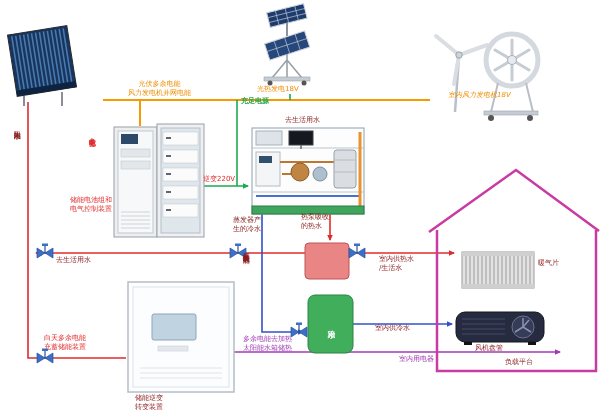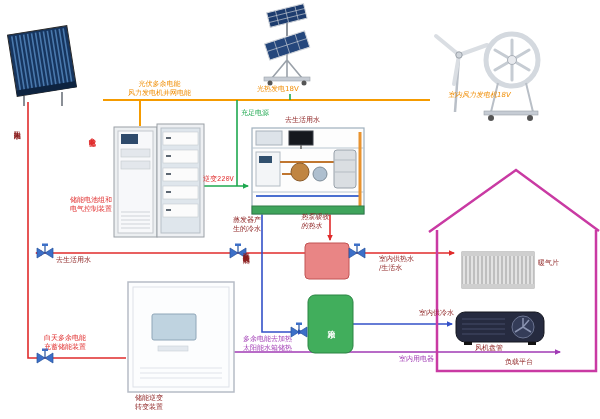--- a/index.html
+++ b/index.html
@@ -1,21 +1,21 @@
 <!DOCTYPE html>
 <html><head>
 <meta charset="utf-8">
 <style>
   html,body{margin:0;padding:0;background:#fff;}
   .screen{position:relative;width:600px;height:419px;background:#ffffff;overflow:hidden;
           font-family:"DejaVu Sans","Liberation Sans",sans-serif;}
   svg{position:absolute;left:0;top:0;}
   .lbl{position:absolute;font-size:7px;line-height:1.25;white-space:pre-line;pointer-events:none;}
   .orange{color:#f08c00;}
-  .red{color:#e02b2b;font-family:Liberation Mono, monospace;}
+  .red{color:#e02b2b;}
   .darkred{color:#8b1d1d;}
   .green{color:#1ea84f;}
   .purple{color:#a03ab4;}
   .white{color:#ffffff;}
   .center{text-align:center;}
   .vert{writing-mode:vertical-rl;letter-spacing:0.5px;white-space:normal;}
   .tank-hot{left:305px;top:243px;width:44px;height:36px;display:flex;align-items:center;justify-content:center;font-size:8px;}
   .tank-cold{left:308px;top:295px;width:45px;height:58px;display:flex;align-items:center;justify-content:center;writing-mode:vertical-rl;font-size:8px;}
   #lines path{fill:none;}
 </style>
@@ -174,36 +174,36 @@
   <use href="#valve-shape" transform="translate(238,253)"></use>
   <use href="#valve-shape" transform="translate(357,253)"></use>
   <use href="#valve-shape" transform="translate(299,332)"></use>
   <use href="#valve-shape" transform="translate(45,358)"></use>
 </svg>
 
 <div class="lbl orange center" style="left:128px;top:80px;">光伏多余电能
 风力发电机并网电能</div>
 <div class="lbl orange" style="left:257px;top:85px;">光热发电18V</div>
 <div class="lbl orange" style="left:448px;top:91px;font-style:italic;">室内风力发电机18V</div>
-<div class="lbl green" style="left:241px;top:109px;">充足电源</div>
+<div class="lbl green" style="left:241px;top:97px;font-weight:bold;">充足电源</div>
 <div class="lbl darkred" style="left:285px;top:116px;">去生活用水</div>
 <div class="lbl red" style="left:203px;top:175px;">逆变220V</div>
 <div class="lbl darkred" style="left:233px;top:216px;">蒸发器产
 生的冷水</div>
-<div class="lbl darkred" style="left:301px;top:213px;font-style:italic;">热泵吸收
+<div class="lbl darkred" style="left:301px;top:213px;">热泵吸收
 的热水</div>
 <div class="lbl darkred" style="left:379px;top:255px;">室内供热水
 /生活水</div>
 <div class="lbl darkred" style="left:56px;top:256px;">去生活用水</div>
 <div class="lbl darkred vert" style="left:12px;top:125px;">太阳能热水</div>
 <div class="lbl red center" style="left:70px;top:196px;">储能电池组和
 电气控制装置</div>
 <div class="lbl red vert" style="left:87px;top:132px;">多余电能充蓄</div>
 <div class="lbl white tank-cold">冷水箱</div>
-<div class="lbl darkred" style="left:375px;top:309px;margin-left:44px;">室内供冷水</div>
+<div class="lbl darkred" style="left:375px;top:324px;">室内供冷水</div>
 <div class="lbl darkred vert" style="left:241px;top:247px;">水泵运转的装置散热</div>
 <div class="lbl red" style="left:44px;top:334px;">白天多余电能
 充蓄储能装置</div>
 <div class="lbl darkred" style="left:135px;top:394px;">储能逆变
 转变装置</div>
 <div class="lbl purple" style="left:243px;top:335px;">多余电能去加热
 太阳能水箱储热</div>
 <div class="lbl purple" style="left:399px;top:355px;">室内用电器</div>
 <div class="lbl darkred" style="left:505px;top:358px;">负载平台</div>
 <div class="lbl darkred" style="left:538px;top:259px;">暖气片</div>

